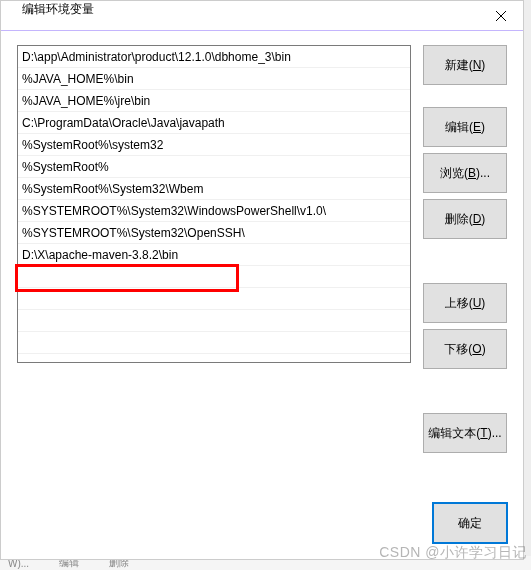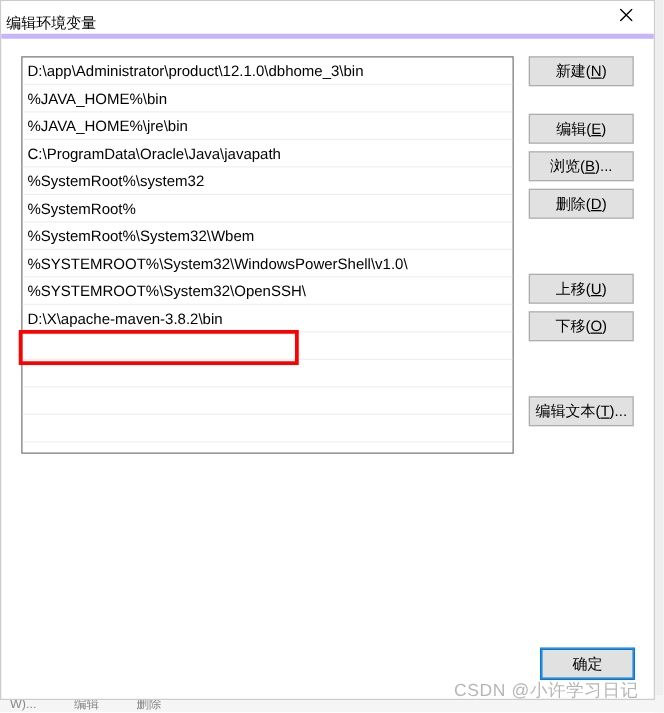--- a/index.html
+++ b/index.html
@@ -14,24 +14,24 @@
     }
     .dialog {
       width: 524px;
       height: 560px;
       background: #fff;
       border: 1px solid #ccc;
       position: relative;
     }
     .titlebar {
       height: 30px;
-      border-bottom: 4px solid #c4b5fd;
-      display: flex;
-      align-items: flex-end;
-      padding-left: 4px;
+      border-bottom: 1px solid #c4b5fd;
+      display: flex;
+      align-items: flex-start;
+      padding-left: 21px;
       background: #fff;
     }
     .titlebar-title {
       flex: 1;
       font-size: 12px;
       color: #000;
     }
     .close-btn {
       width: 44px;
       height: 30px;
@@ -69,21 +69,21 @@
       border: 3px solid #ff0000;
       pointer-events: none;
     }
     .side-buttons {
       width: 84px;
       display: flex;
       flex-direction: column;
       gap: 6px;
     }
     .btn {
-      height: 24px;
+      height: 40px;
       border: 1px solid #adadad;
       background: #e1e1e1;
       font-size: 12px;
       cursor: pointer;
       display: flex;
       align-items: center;
       justify-content: center;
       font-family: inherit;
     }
     .btn span.u { text-decoration: underline; }
@@ -99,21 +99,21 @@
     .bottom-bar .btn {
       width: 74px;
     }
     .bottom-bar .btn.primary {
       border: 1px solid #0078d7;
       outline: 1px solid #0078d7;
     }
     .watermark {
       position: absolute;
       bottom: 8px;
-      right: 20px;
+      right: 4px;
       color: rgba(120,120,120,0.55);
       font-size: 14px;
       pointer-events: none;
       letter-spacing: 0.5px;
     }
     .bg-strip {
       position: absolute;
       right: 0;
       top: 0;
       width: 8px;

